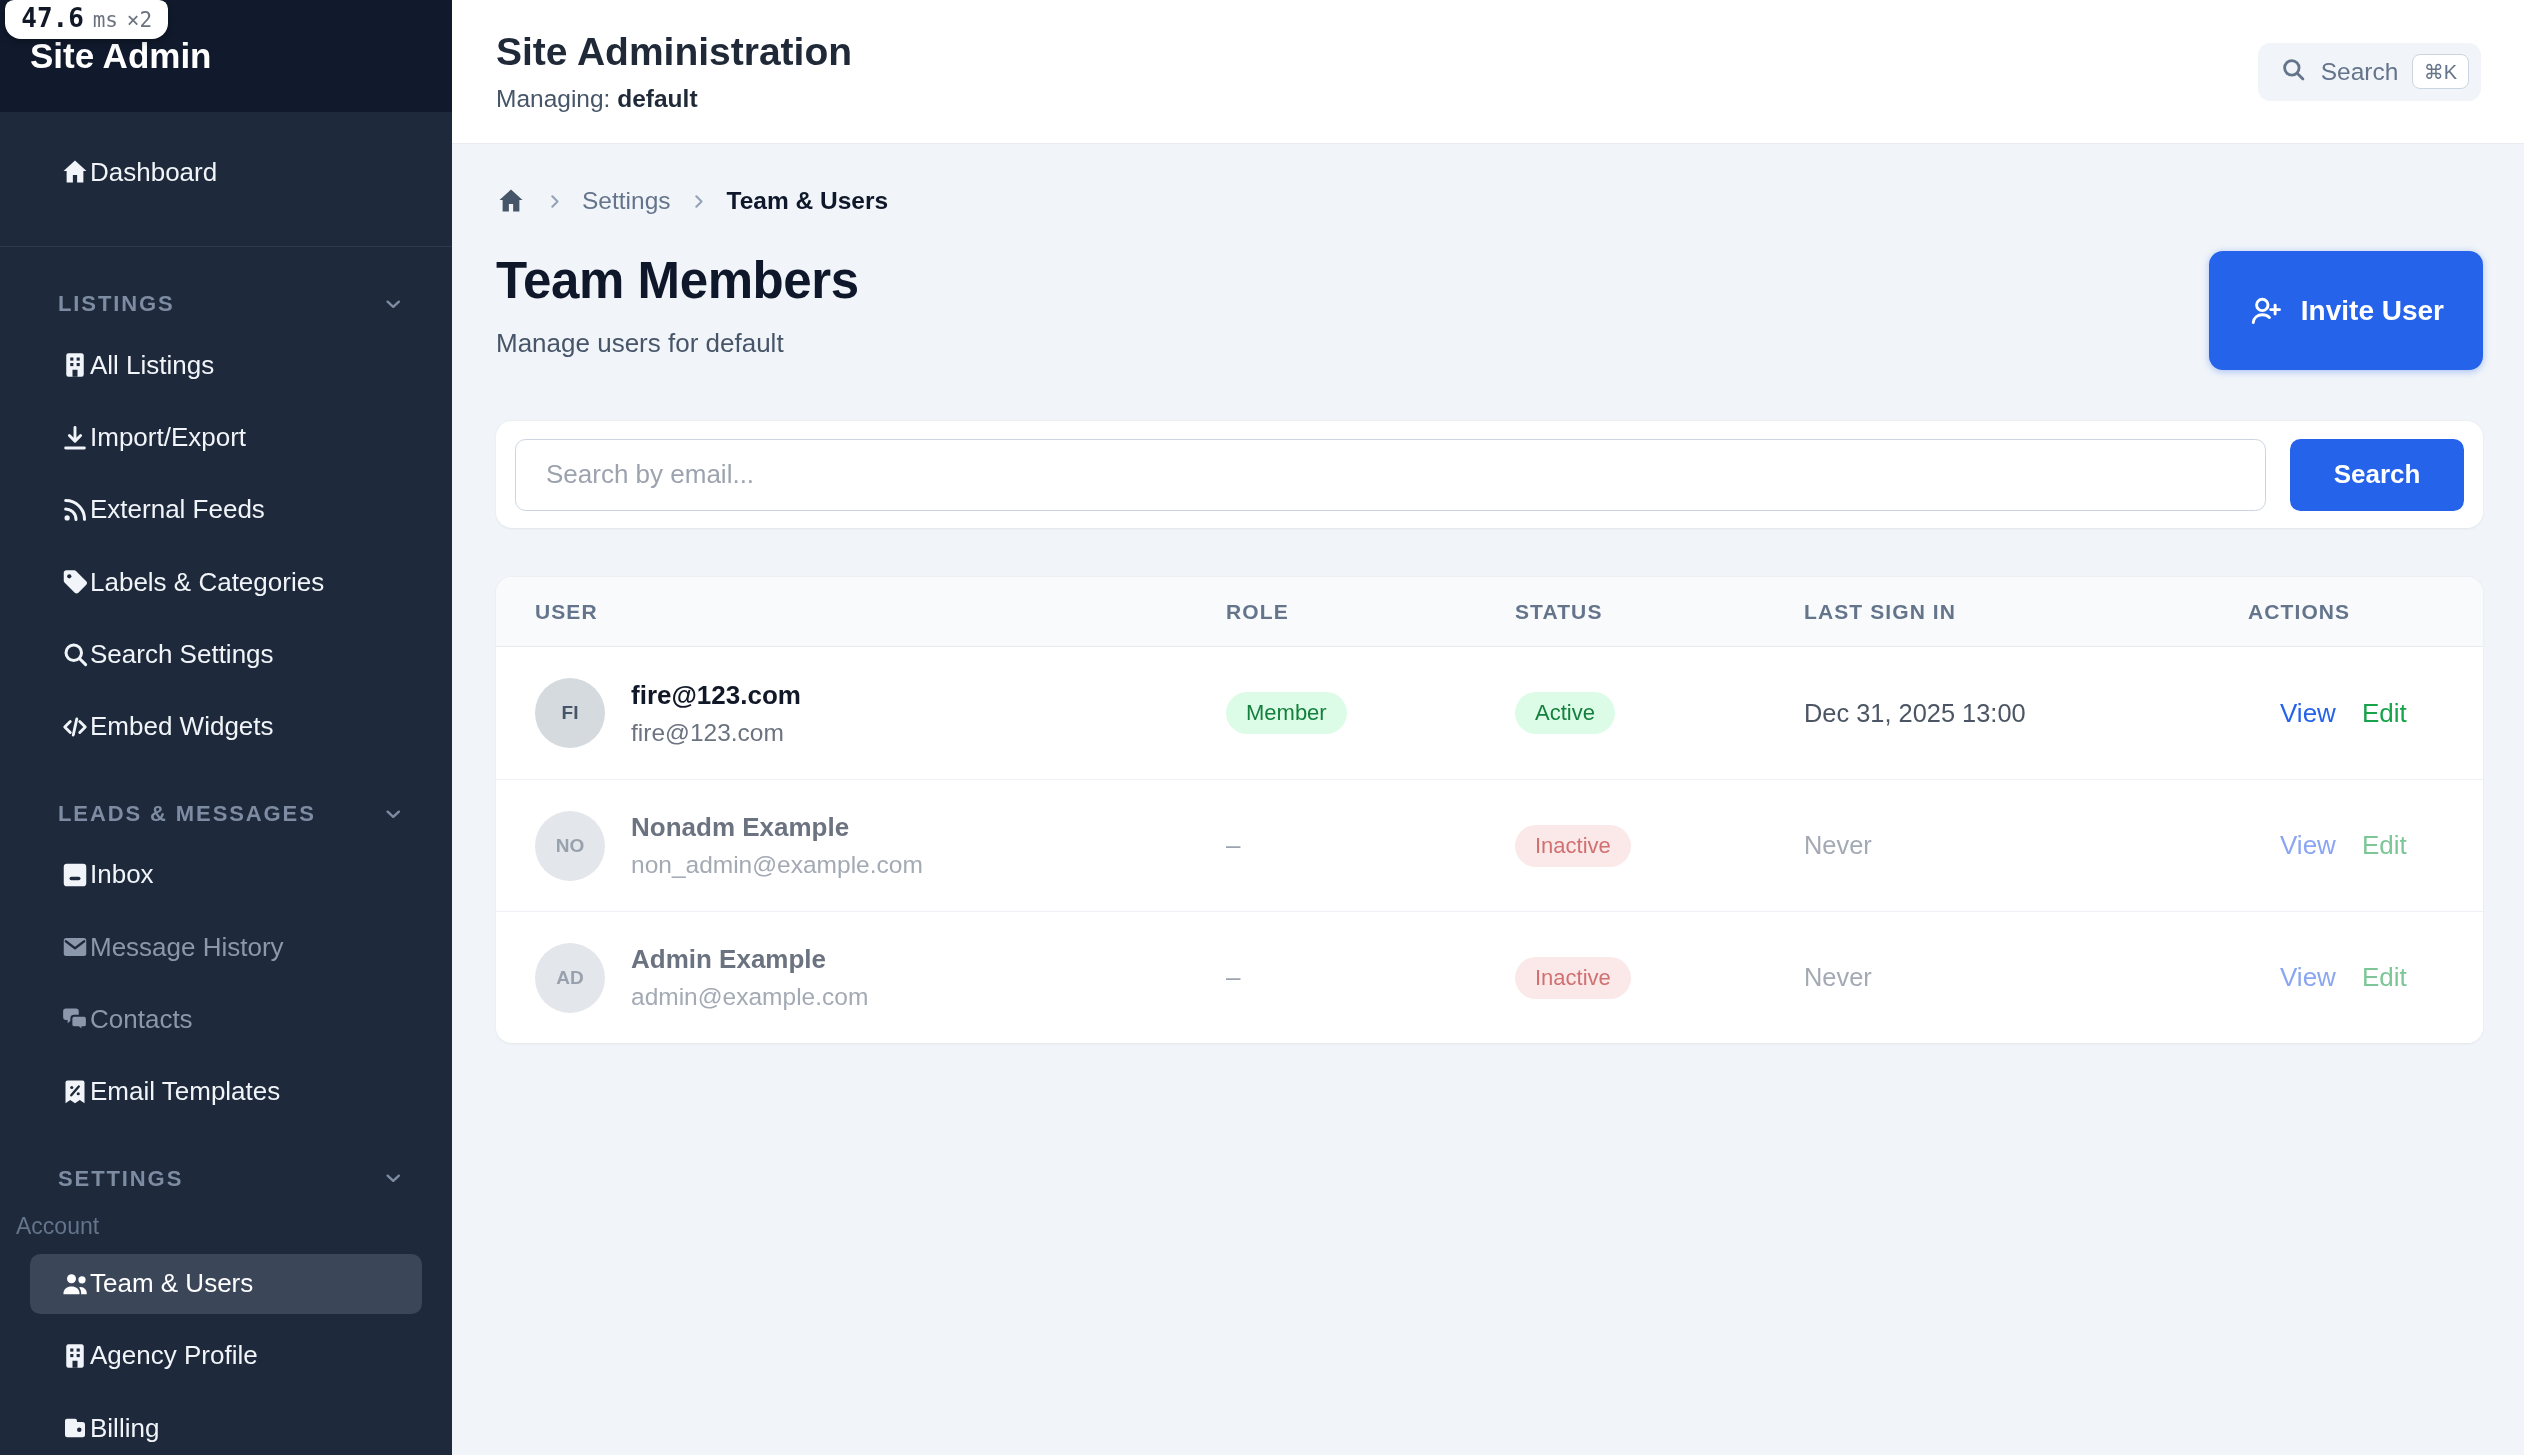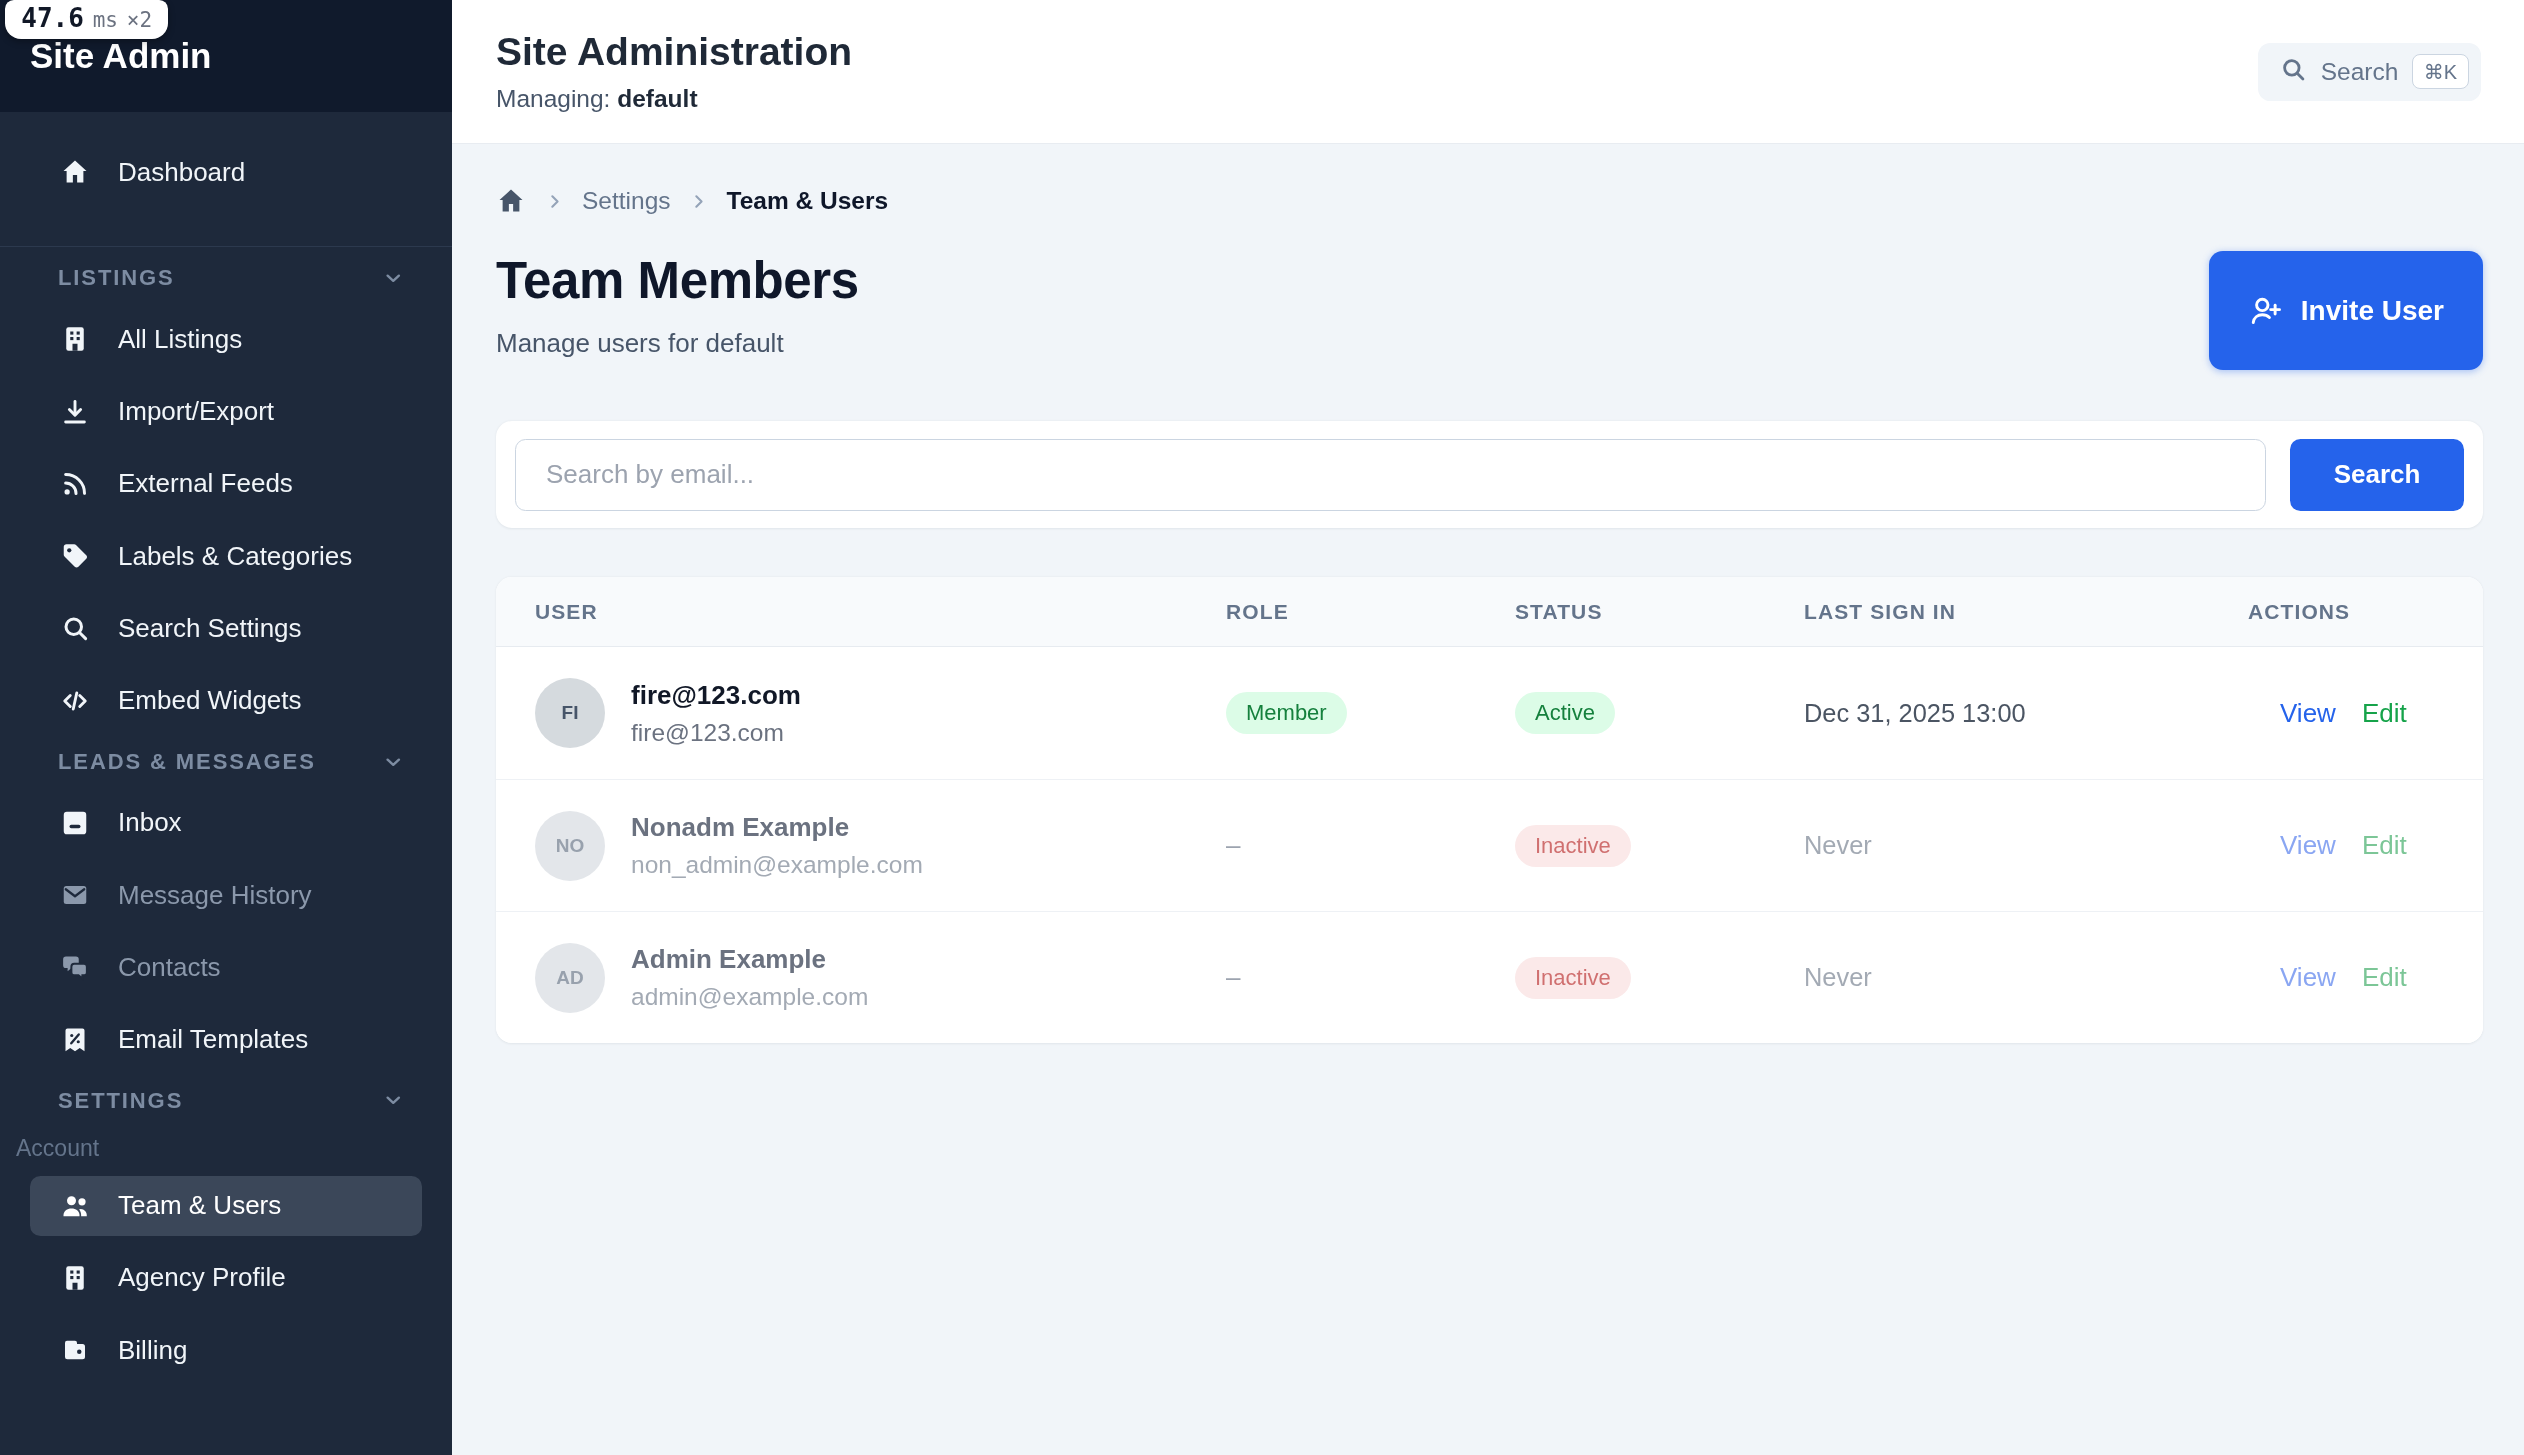--- a/index.html
+++ b/index.html
@@ -12,31 +12,31 @@
   }
   .app { display:flex; width:2525px; height:1455px; }
 
   
   .sidebar { width:452px; height:1455px; background:#1e293b; flex-shrink:0; overflow:hidden; }
   .sidebar-top {
     height:112px; background:#101a2c; display:flex; align-items:center;
     padding-left:30px; color:#ffffff; font-size:35px; font-weight:700;
   }
   .nav-primary { padding:30px 30px 32px; border-bottom:0.9px solid #2c394e; }
-  .nav-section { margin-top:16px; }
+  .nav-section { margin-top:42px; }
   .section-head {
     display:flex; align-items:center; justify-content:space-between;
     padding:0 47px 0 58px; height:30px; margin-bottom:16px;
     color:#7d8ca2; font-size:22px; font-weight:700; letter-spacing:1.9px;
     cursor:pointer;
   }
   .section-items { padding:0 30px; }
   .sub-label { font-size:23px; color:#64748b; padding-left:16px; margin:19px 0 14px; }
   .nav-item {
-    height:60px; display:flex; align-items:center; gap:28px;
+    height:60px; display:flex; align-items:center; 
     padding-left:30px; border-radius:10.5px; margin-bottom:12.3px;
     font-size:26px; color:#f1f5f9; cursor:pointer; white-space:nowrap;
   }
   .nav-item .ico { width:30px; height:30px; display:flex; align-items:center; }
   .nav-item .ico svg { width:30px; height:30px; }
   .nav-item.dimmed { color:#8b98ab; }
   .nav-item.active { background:#3b4759; color:#ffffff; }
   .section-head svg { width:24.5px; height:24.5px; }
 
   

